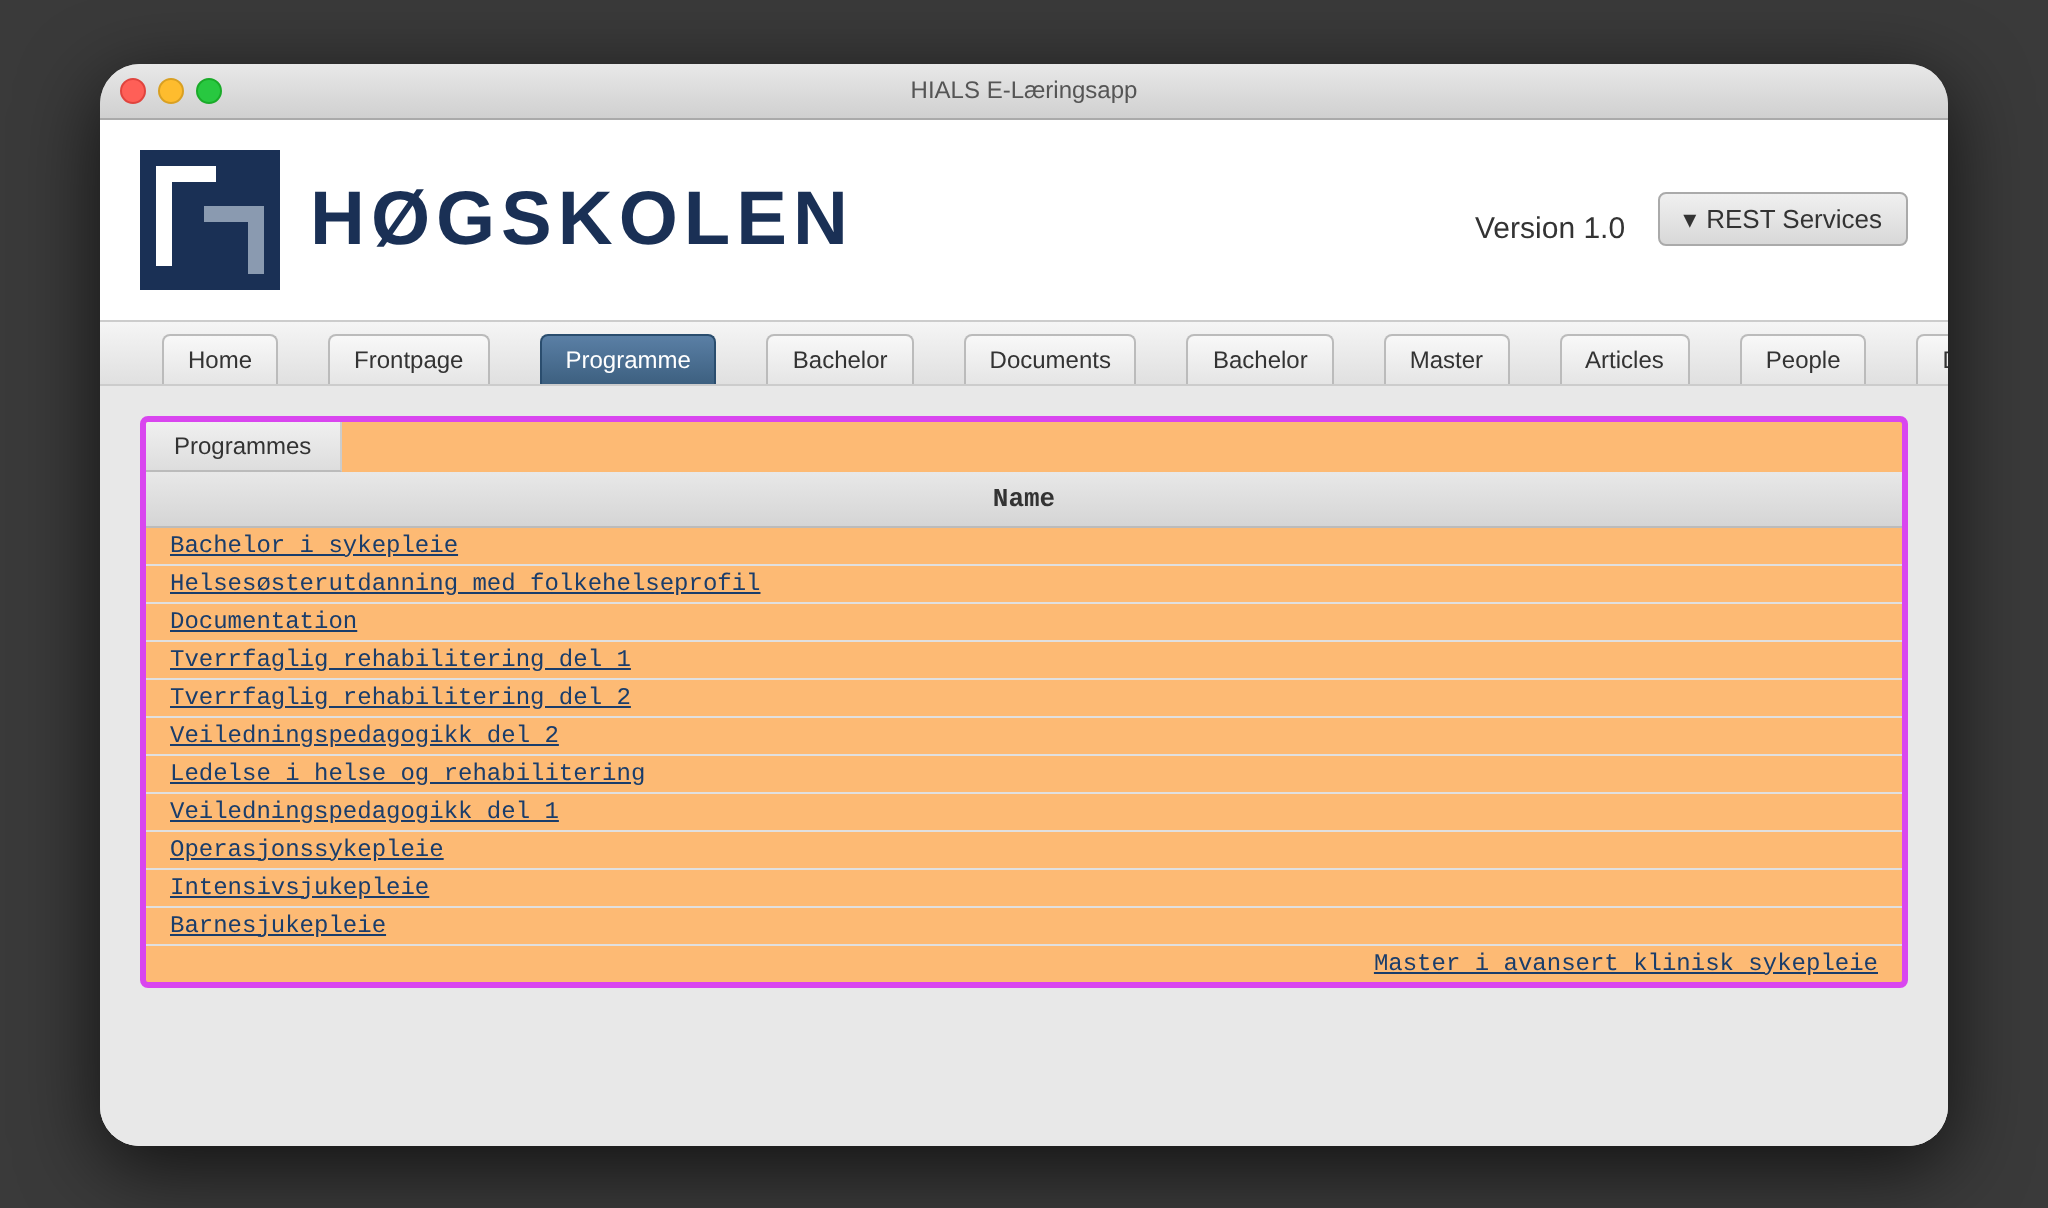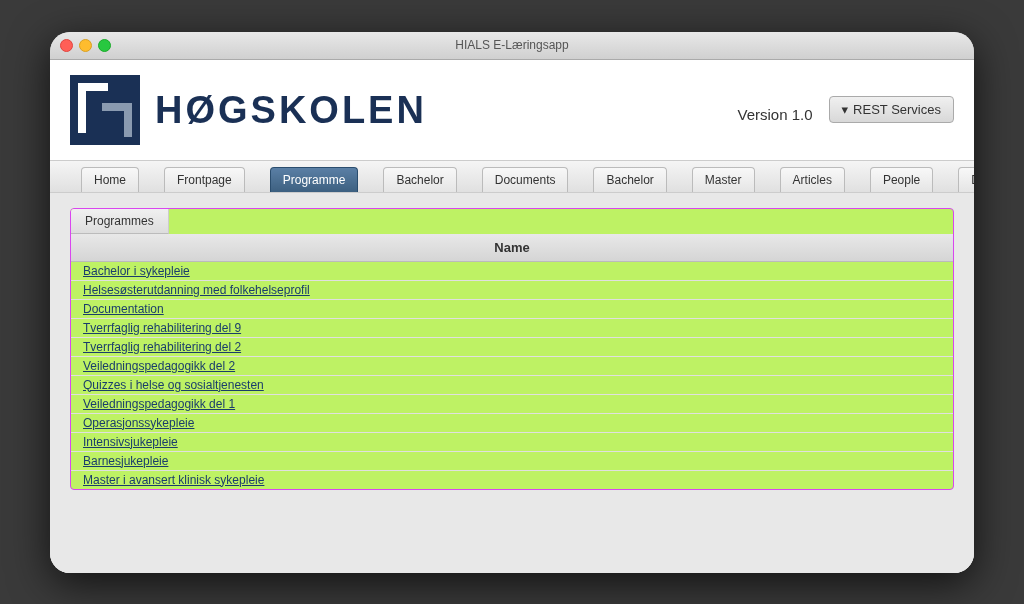--- a/index.html
+++ b/index.html
@@ -155,39 +155,40 @@
     }
 
     
     .main-content {
       padding: 15px 20px;
       background: #e8e8e8;
       min-height: 380px;
     }
 
     .panel {
-      border: 1px solid #d946ef;
+      border: 3px solid #d946ef;
       border-radius: 4px;
-      background: #bef264;
+      background: #fdba74;
       overflow: hidden;
     }
 
     .panel-tab {
       background: linear-gradient(to bottom, #f0f0f0, #ddd);
       border-bottom: 1px solid #bbb;
       padding: 5px 14px;
       font-size: 12px;
       color: #333;
       display: inline-block;
       border-right: 1px solid #ccc;
     }
 
     .panel-table {
       width: 100%;
       border-collapse: collapse;
+      font-family: Liberation Mono, monospace;
     }
 
     .panel-table thead tr th {
       background: linear-gradient(to bottom, #e8e8e8, #d5d5d5);
       border-bottom: 1px solid #bbb;
       padding: 6px 12px;
       font-size: 13px;
       font-weight: bold;
       color: #333;
       text-align: center;
@@ -200,20 +201,21 @@
     }
 
     .panel-table tbody tr td a {
       color: #1a3d6b;
       text-decoration: underline;
       cursor: pointer;
     }
 
     .panel-table tbody tr:last-child td {
       border-bottom: none;
+      text-align: right;
     }
   </style>
 </head>
 <body>
 
 <div class="window">
 
   <div class="title-bar">
     <div class="window-controls">
       <span class="window-btn btn-close"></span>
@@ -275,30 +277,30 @@
           <tr>
                 <td><a href="#">Bachelor i sykepleie</a></td>
               </tr>
               <tr>
                 <td><a href="#">Helsesøsterutdanning med folkehelseprofil</a></td>
               </tr>
               <tr>
                 <td><a href="#">Documentation</a></td>
               </tr>
               <tr>
-                <td><a href="#">Tverrfaglig rehabilitering del 9</a></td>
+                <td><a href="#">Tverrfaglig rehabilitering del 1</a></td>
               </tr>
               <tr>
                 <td><a href="#">Tverrfaglig rehabilitering del 2</a></td>
               </tr>
               <tr>
                 <td><a href="#">Veiledningspedagogikk del 2</a></td>
               </tr>
               <tr>
-                <td><a href="#">Quizzes i helse og sosialtjenesten</a></td>
+                <td><a href="#">Ledelse i helse og rehabilitering</a></td>
               </tr>
               <tr>
                 <td><a href="#">Veiledningspedagogikk del 1</a></td>
               </tr>
               <tr>
                 <td><a href="#">Operasjonssykepleie</a></td>
               </tr>
               <tr>
                 <td><a href="#">Intensivsjukepleie</a></td>
               </tr>

